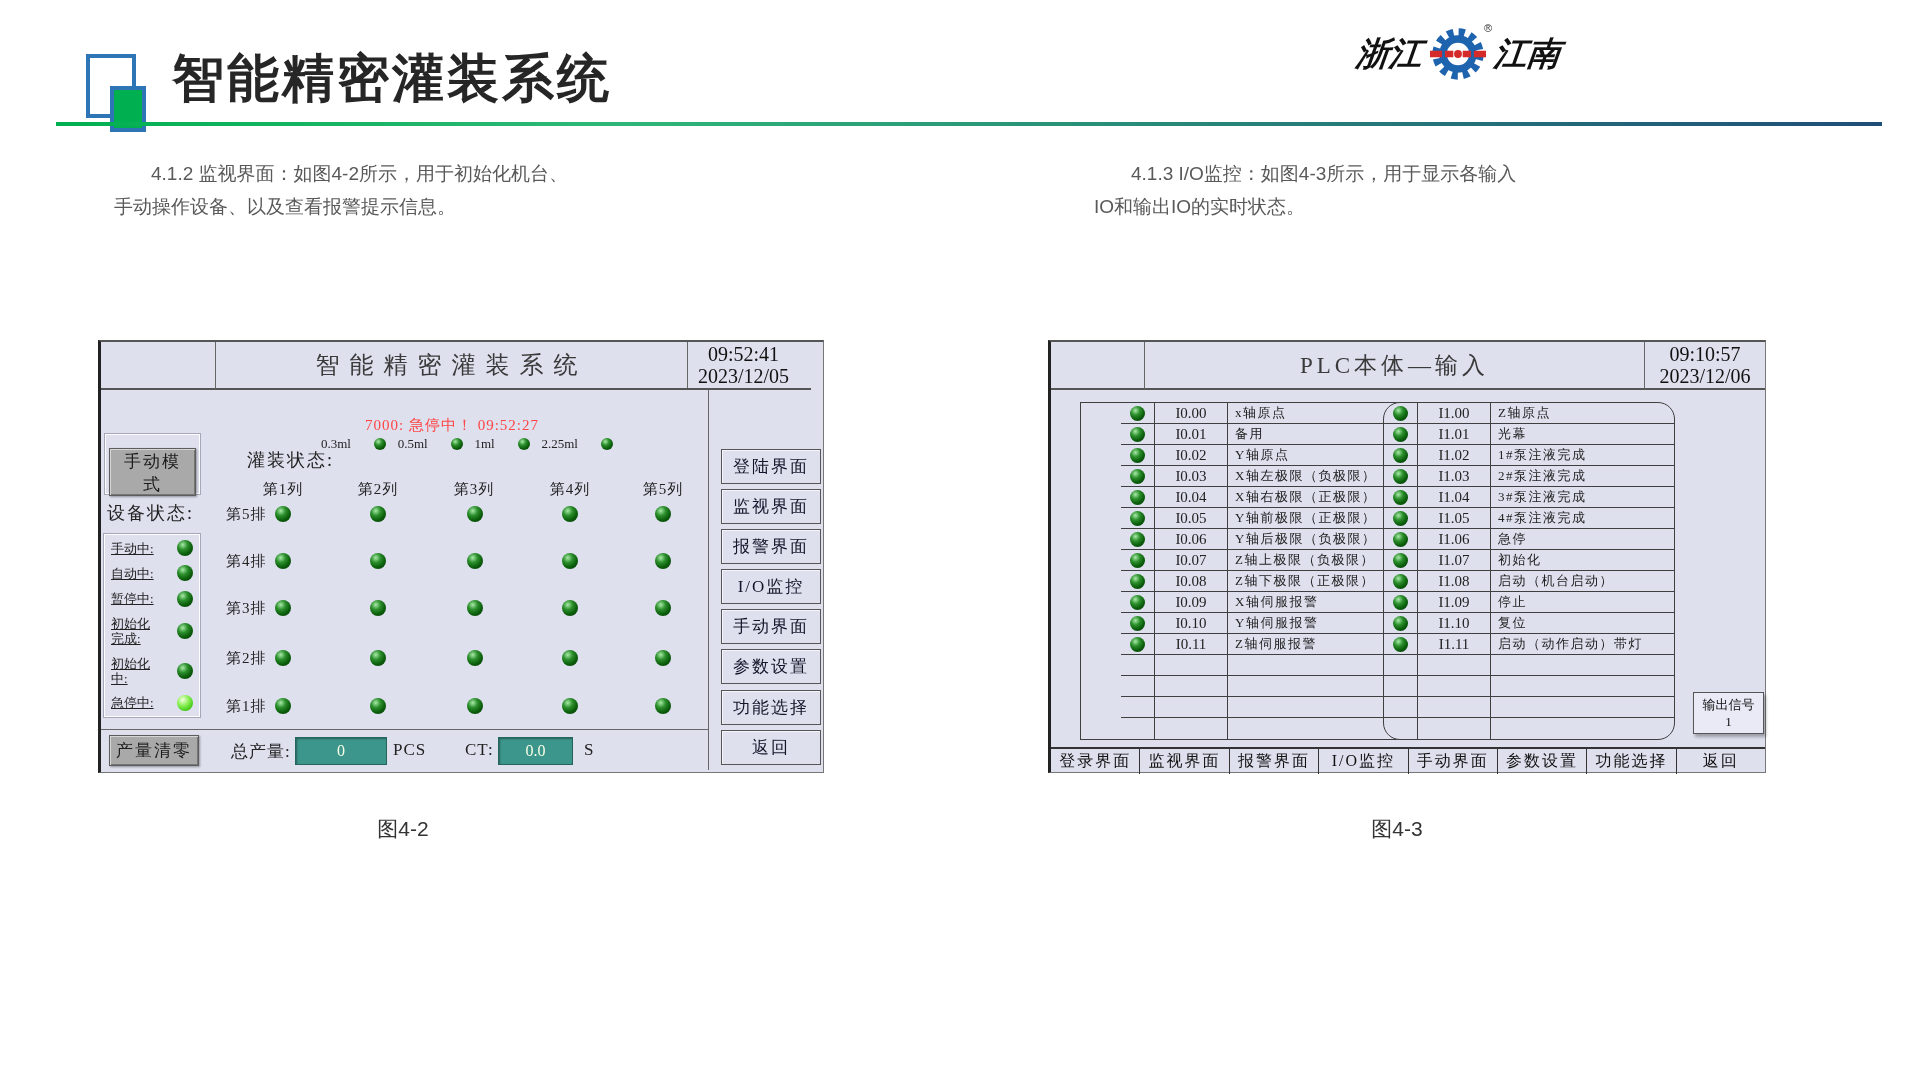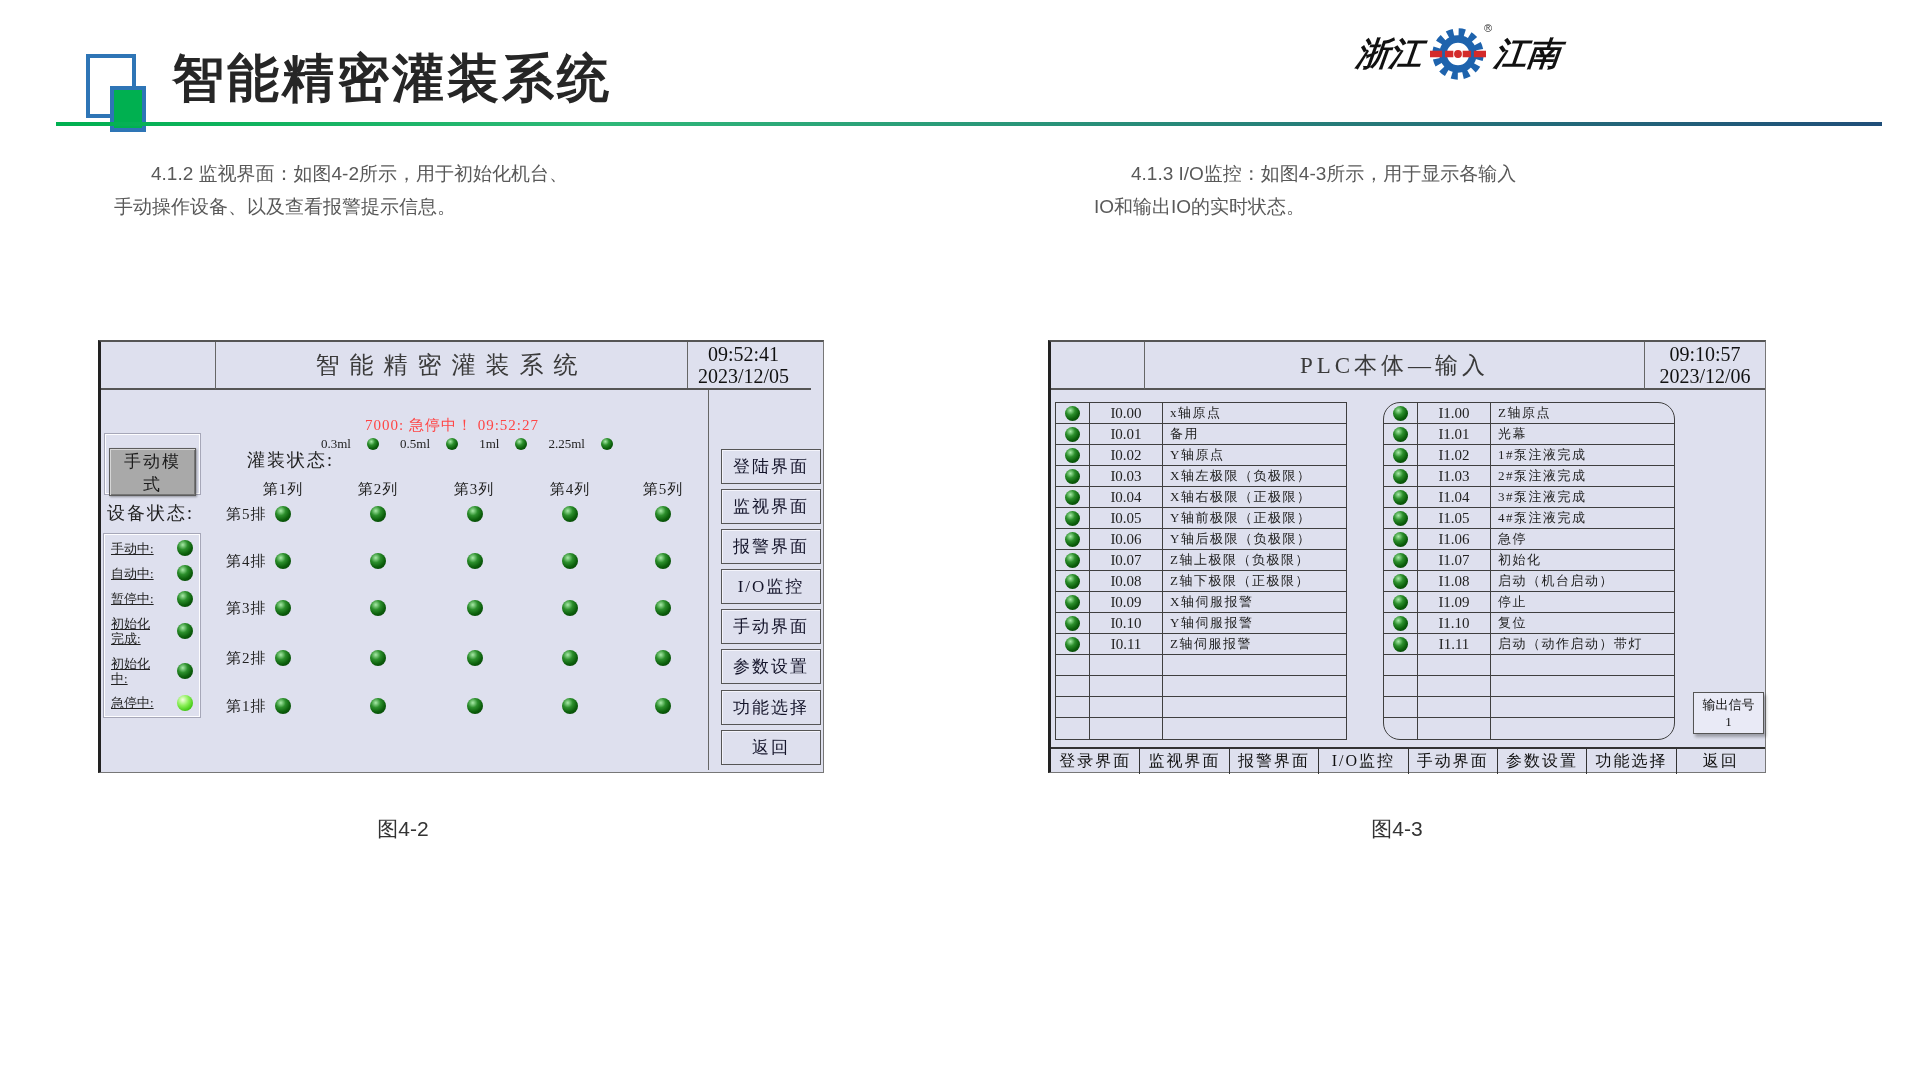--- a/index.html
+++ b/index.html
@@ -33,21 +33,21 @@
   .htitle.plc{letter-spacing:4px;font-size:23px;}
   .htime{display:flex;flex-direction:column;align-items:center;justify-content:center;font-size:20px;line-height:22px;color:#111;border-right:none;}
   .hl-c1{left:0;width:115px;}  .hl-title{left:115px;width:472px;}  .hl-time{left:575px;width:135px;}
   .hr-c1{left:0;width:94px;}   .hr-title{left:94px;width:500px;}   .hr-time{left:594px;width:120px;}
   .led{display:inline-block;border-radius:50%;
        background:radial-gradient(circle at 36% 30%,#a8eaa8 0%,#2c8f2c 32%,#0b5e0b 62%,#043604 100%);}
   .led.on{background:radial-gradient(circle at 36% 30%,#f4ffdf 0%,#8df05a 38%,#46cb17 72%,#2a8f0a 100%);}
   
   .alarm{position:absolute;left:115px;top:74px;width:472px;text-align:center;color:var(--alarm-red,#ff4545);font-size:15px;letter-spacing:1px;}
   .sizes-row{position:absolute;left:220px;top:94px;width:292px;display:flex;justify-content:space-between;align-items:center;}
-  .size-item{display:flex;align-items:center;gap:16px;font-size:13px;}
+  .size-item{display:flex;align-items:center;gap:23px;font-size:13px;}
   .fill-label{position:absolute;left:127px;top:106px;font-size:18px;letter-spacing:2px;margin-left:19px;}
   .grid-layer{position:absolute;inset:0;pointer-events:none;padding-left:24px;}
   .col-head{position:absolute;width:70px;text-align:center;font-size:15px;letter-spacing:1px;top:138px;}
   .row-label{position:absolute;width:62px;font-size:15px;letter-spacing:1px;left:125px;}
   .grid-led{position:absolute;width:16px;height:16px;}
   .box{position:absolute;border:1px solid #fdfdff;box-shadow:0 0 0 1px #a6a7b8;box-sizing:border-box;}
   .box1{left:4px;top:92px;width:95px;height:60px;}
   .box2{left:3px;top:192px;width:96px;height:183px;display:flex;flex-direction:column;justify-content:space-between;padding:5px 4px;}
   .gray-btn{background:var(--button-gray,#a9a9a9);border:1px solid #5d5d5d;
             box-shadow:inset 1px 1px 0 #d6d6d6,inset -1px -1px 0 #767676,1px 1px 2px rgba(0,0,0,.35);
@@ -62,21 +62,21 @@
             font-family:inherit;font-size:17px;letter-spacing:2px;color:#14142a;cursor:pointer;}
   .vline{position:absolute;left:607px;top:48px;width:1px;height:380px;background:#666;}
   .bottom-bar{position:absolute;left:0;top:387px;width:607px;height:41px;border-top:1px solid #666;}
   .clear-btn{position:absolute;left:8px;top:5px;width:90px;height:31px;}
   .bb-label{position:absolute;top:10px;font-size:17px;letter-spacing:1px;}
   .val-box{position:absolute;top:7px;height:26px;background:var(--value-box-teal,#3d968b);border:1px solid #26655d;
            box-shadow:inset 1px 1px 2px rgba(0,0,0,.35);color:#fbffe9;font-size:16px;
            display:flex;align-items:center;justify-content:center;}
   
   .io-table{position:absolute;top:60px;width:290px;border:1px solid #3f3f3f;background:var(--hmi-bg,#dee0ee);}
-  .io-t-left{left:4px;} .io-t-right{left:332px;border-radius:17px;}
+  .io-t-left{left:29px;padding-left:40px;} .io-t-right{left:332px;border-radius:17px;}
   .io-row{display:flex;height:21px;border-bottom:1px solid #3f3f3f;box-sizing:border-box;align-items:stretch;}
   .io-row:last-child{border-bottom:none;}
   .io-led{width:33px;border-right:1px solid #3f3f3f;display:flex;align-items:center;justify-content:center;}
   .io-led .led{width:15px;height:15px;}
   .io-addr{width:72px;border-right:1px solid #3f3f3f;display:flex;align-items:center;justify-content:center;font-size:15px;}
   .io-desc{flex:1;display:flex;align-items:center;padding-left:7px;font-size:13px;letter-spacing:1.5px;white-space:nowrap;overflow:hidden;}
   .io-menu{position:absolute;left:0;top:405px;width:714px;height:25px;border-top:2px solid #333;display:flex;box-sizing:content-box;}
   .io-menu-item{flex:1;border-left:1px solid #333;display:flex;align-items:center;justify-content:center;
                 font-size:16px;letter-spacing:2px;color:#111;cursor:pointer;}
   .io-menu-item:first-child{border-left:none;}
@@ -222,20 +222,29 @@
         <button class="menu-btn" style="top: 107px;">登陆界面</button>
         <button class="menu-btn" style="top: 147px;">监视界面</button>
         <button class="menu-btn" style="top: 187px;">报警界面</button>
         <button class="menu-btn" style="top: 227px;">I/O监控</button>
         <button class="menu-btn" style="top: 267px;">手动界面</button>
         <button class="menu-btn" style="top: 307px;">参数设置</button>
         <button class="menu-btn" style="top: 348px;">功能选择</button>
         <button class="menu-btn" style="top: 388px;">返回</button>
       </div>
 
+    <div class="bottom-bar">
+      <button class="gray-btn clear-btn">产量清零</button>
+      <span class="bb-label" style="left:130px;">总产量:</span>
+      <span class="val-box" style="left:194px;width:90px;">0</span>
+      <span class="bb-label" style="left:292px;">PCS</span>
+      <span class="bb-label" style="left:364px;">CT:</span>
+      <span class="val-box" style="left:397px;width:73px;">0.0</span>
+      <span class="bb-label" style="left:483px;">S</span>
+    </div>
   </div>
   <div class="caption cap-left">图4-2</div>
 
   <div class="hmi hmi-right">
     <div class="hcell hr-c1"></div>
     <div class="hcell htitle plc hr-title">PLC本体—输入</div>
     <div class="hcell htime hr-time">
       <div>09:10:57</div>
       <div>2023/12/06</div>
     </div>

